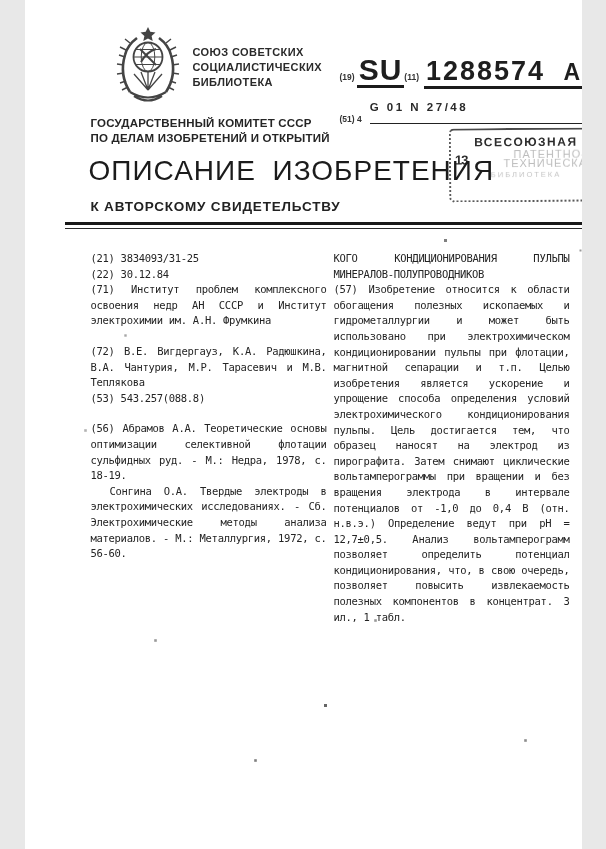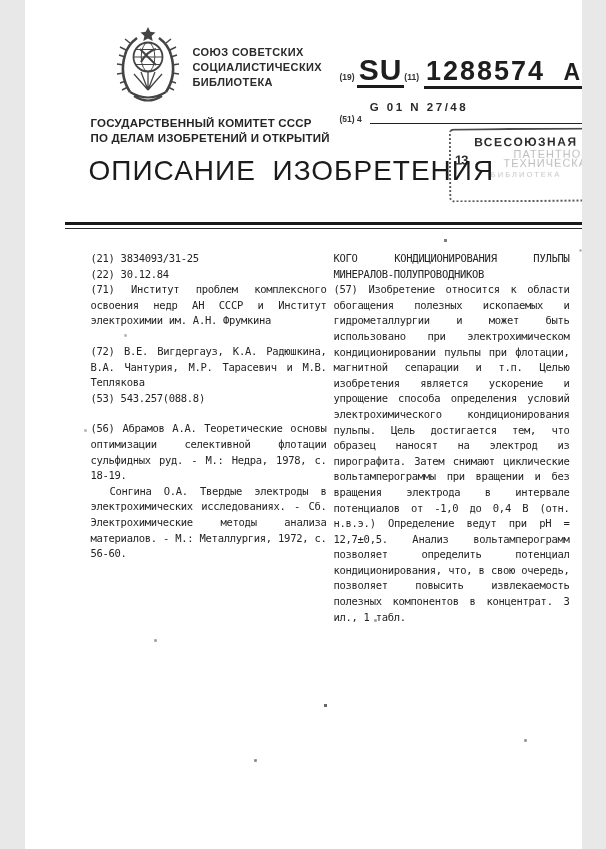--- a/index.html
+++ b/index.html
@@ -159,20 +159,21 @@
       <span class="stamp-faint">
         <span>ПАТЕНТНО-</span><br>
         <span>ТЕХНИЧЕСКАЯ</span>
       </span>
       <span class="stamp-13">13</span>
     </div>
     <div class="stamp-bottom">БИБЛИОТЕКА</div>
   </div>
 
   <div class="main-title">ОПИСАНИЕ ИЗОБРЕТЕНИЯ</div>
+  <div class="sub-title">К АВТОРСКОМУ СВИДЕТЕЛЬСТВУ</div>
   <div class="double-rule"></div>
 
   <div class="columns">
     <div class="col typ">
       <span class="line">(21) 3834093/31-25</span>
       <span class="line">(22) 30.12.84</span>
       <p>(71) Институт проблем комплексного освоения недр АН СССР и Институт электрохимии им. А.Н. Фрумкина</p>
       <div class="gap-sm"></div>
       <p>(72) В.Е. Вигдергауз, К.А. Радюшкина, В.А. Чантурия, М.Р. Тарасевич и М.В. Теплякова</p>
       <p>(53) 543.257(088.8)</p>

